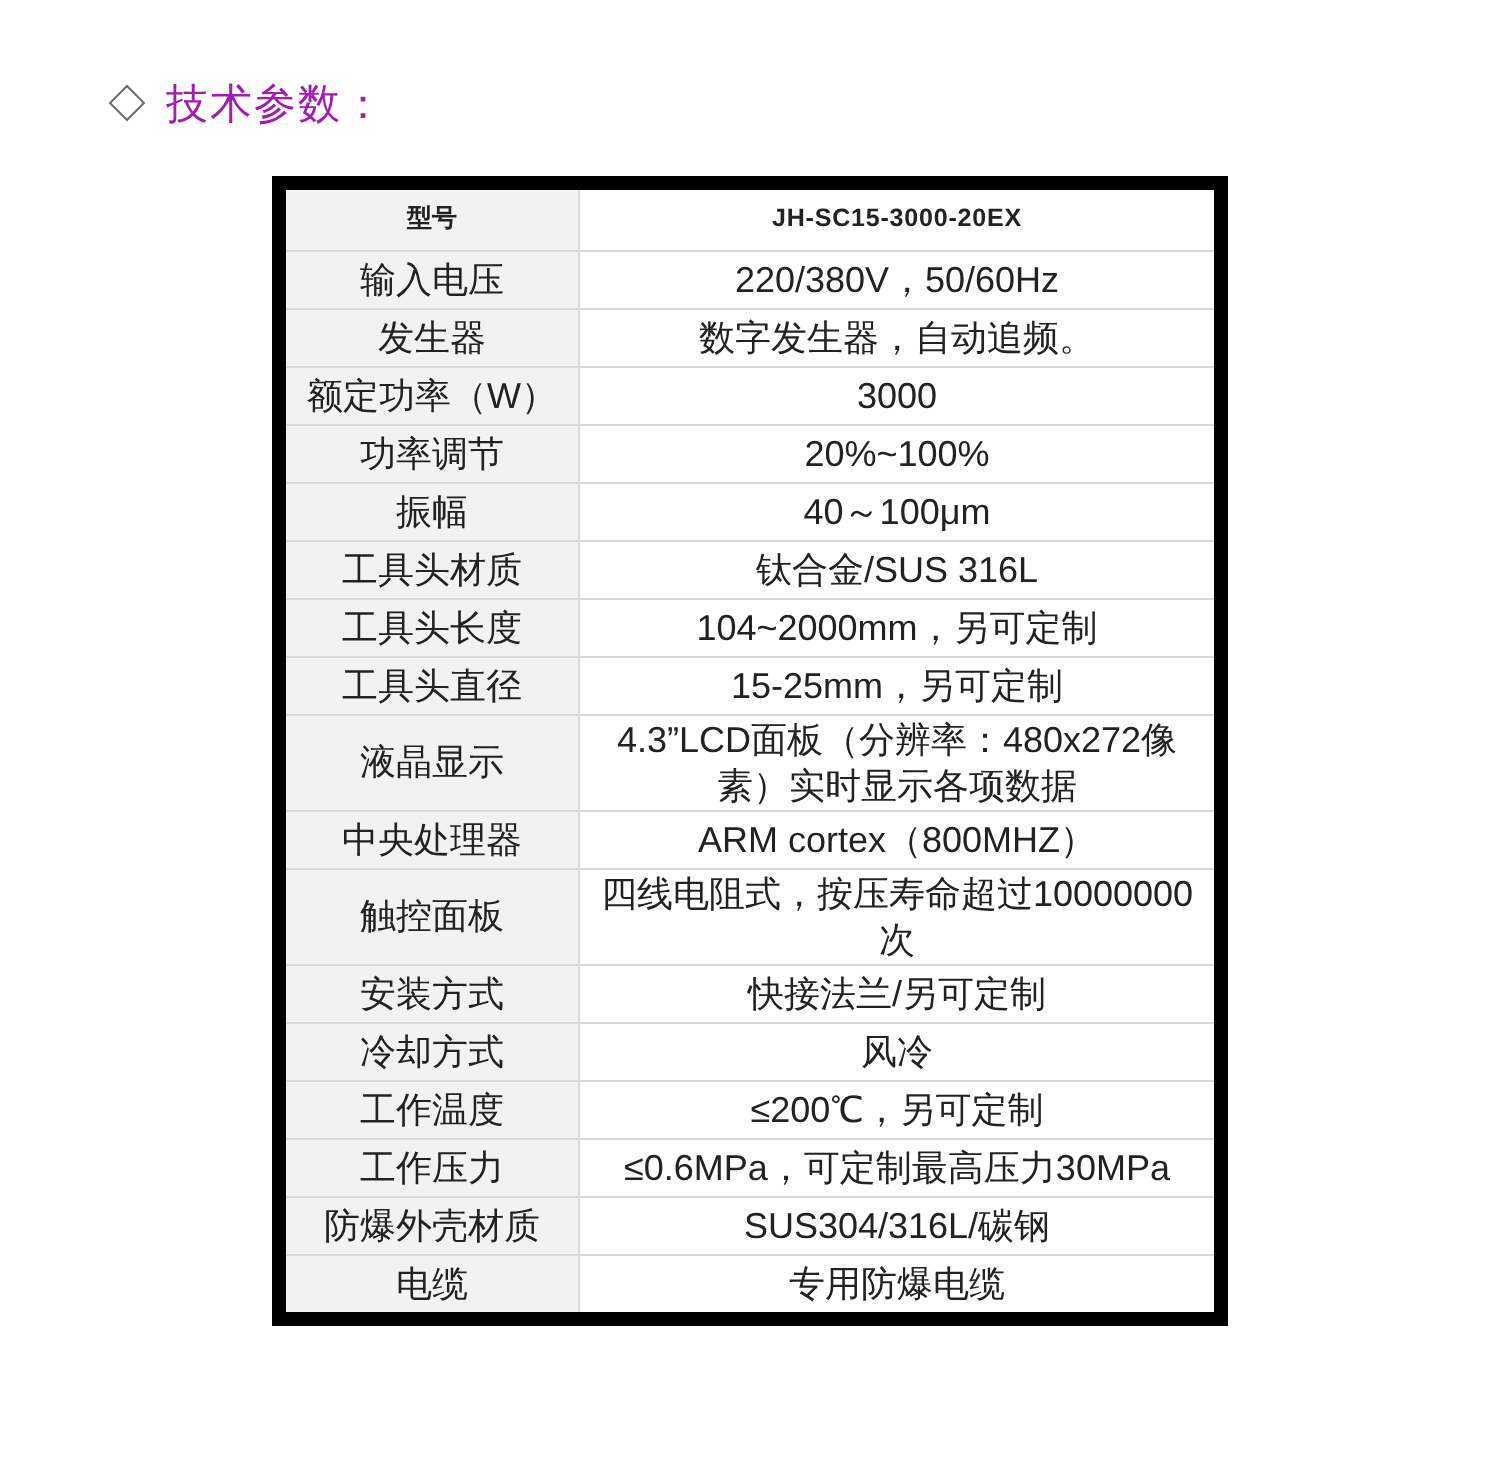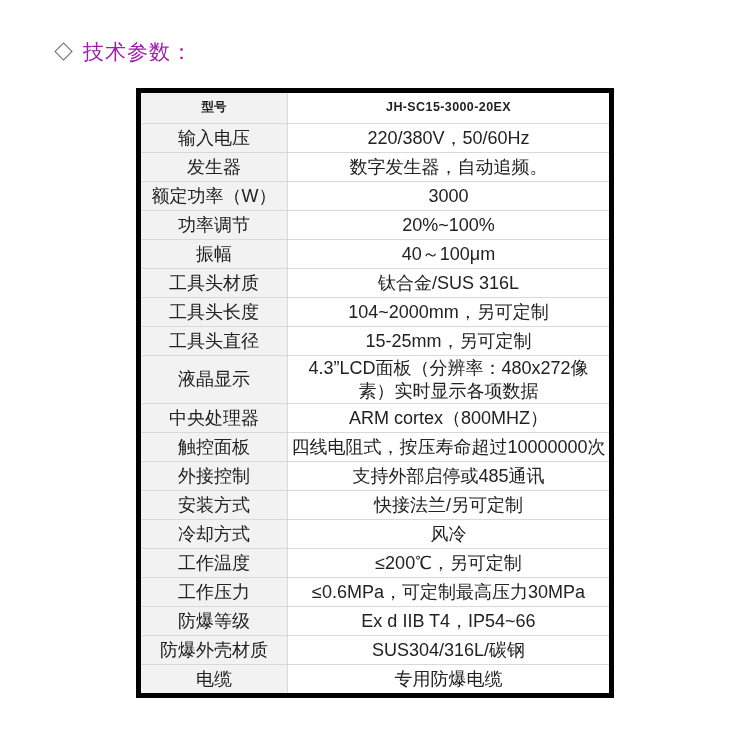--- a/index.html
+++ b/index.html
@@ -48,21 +48,21 @@
     color: #a21caf;
   }
   .spec-table-wrap {
     margin: 22px auto 0 auto;
     width: 478px;
   }
   table.spec-table {
     border-collapse: collapse;
     width: 100%;
     table-layout: fixed;
-    border: 5px solid #000000;
+    border: 7px solid #000000;
     background: #fff;
   }
   table.spec-table td {
     border: 1px solid #d9d9d9;
     height: 26px;
     font-size: 18px;
     text-align: center;
     vertical-align: middle;
     padding: 1px 3px;
     line-height: 1.25;
@@ -142,44 +142,36 @@
           </tr>
           <tr>
             <td class="label-cell">中央处理器</td>
             <td class="value-cell">ARM cortex（800MHZ）</td>
           </tr>
           <tr>
             <td class="label-cell">触控面板</td>
             <td class="value-cell">四线电阻式，按压寿命超过10000000次</td>
           </tr>
           <tr>
-            <td class="label-cell">外接控制</td>
-            <td class="value-cell">支持外部启停或485通讯</td>
-          </tr>
-          <tr>
             <td class="label-cell">安装方式</td>
             <td class="value-cell">快接法兰/另可定制</td>
           </tr>
           <tr>
             <td class="label-cell">冷却方式</td>
             <td class="value-cell">风冷</td>
           </tr>
           <tr>
             <td class="label-cell">工作温度</td>
             <td class="value-cell">≤200℃，另可定制</td>
           </tr>
           <tr>
             <td class="label-cell">工作压力</td>
             <td class="value-cell">≤0.6MPa，可定制最高压力30MPa</td>
           </tr>
           <tr>
-            <td class="label-cell">防爆等级</td>
-            <td class="value-cell">Ex d IIB T4，IP54~66</td>
-          </tr>
-          <tr>
             <td class="label-cell">防爆外壳材质</td>
             <td class="value-cell">SUS304/316L/碳钢</td>
           </tr>
           <tr>
             <td class="label-cell">电缆</td>
             <td class="value-cell">专用防爆电缆</td>
           </tr>
         </tbody>
     </table>
   </div>

